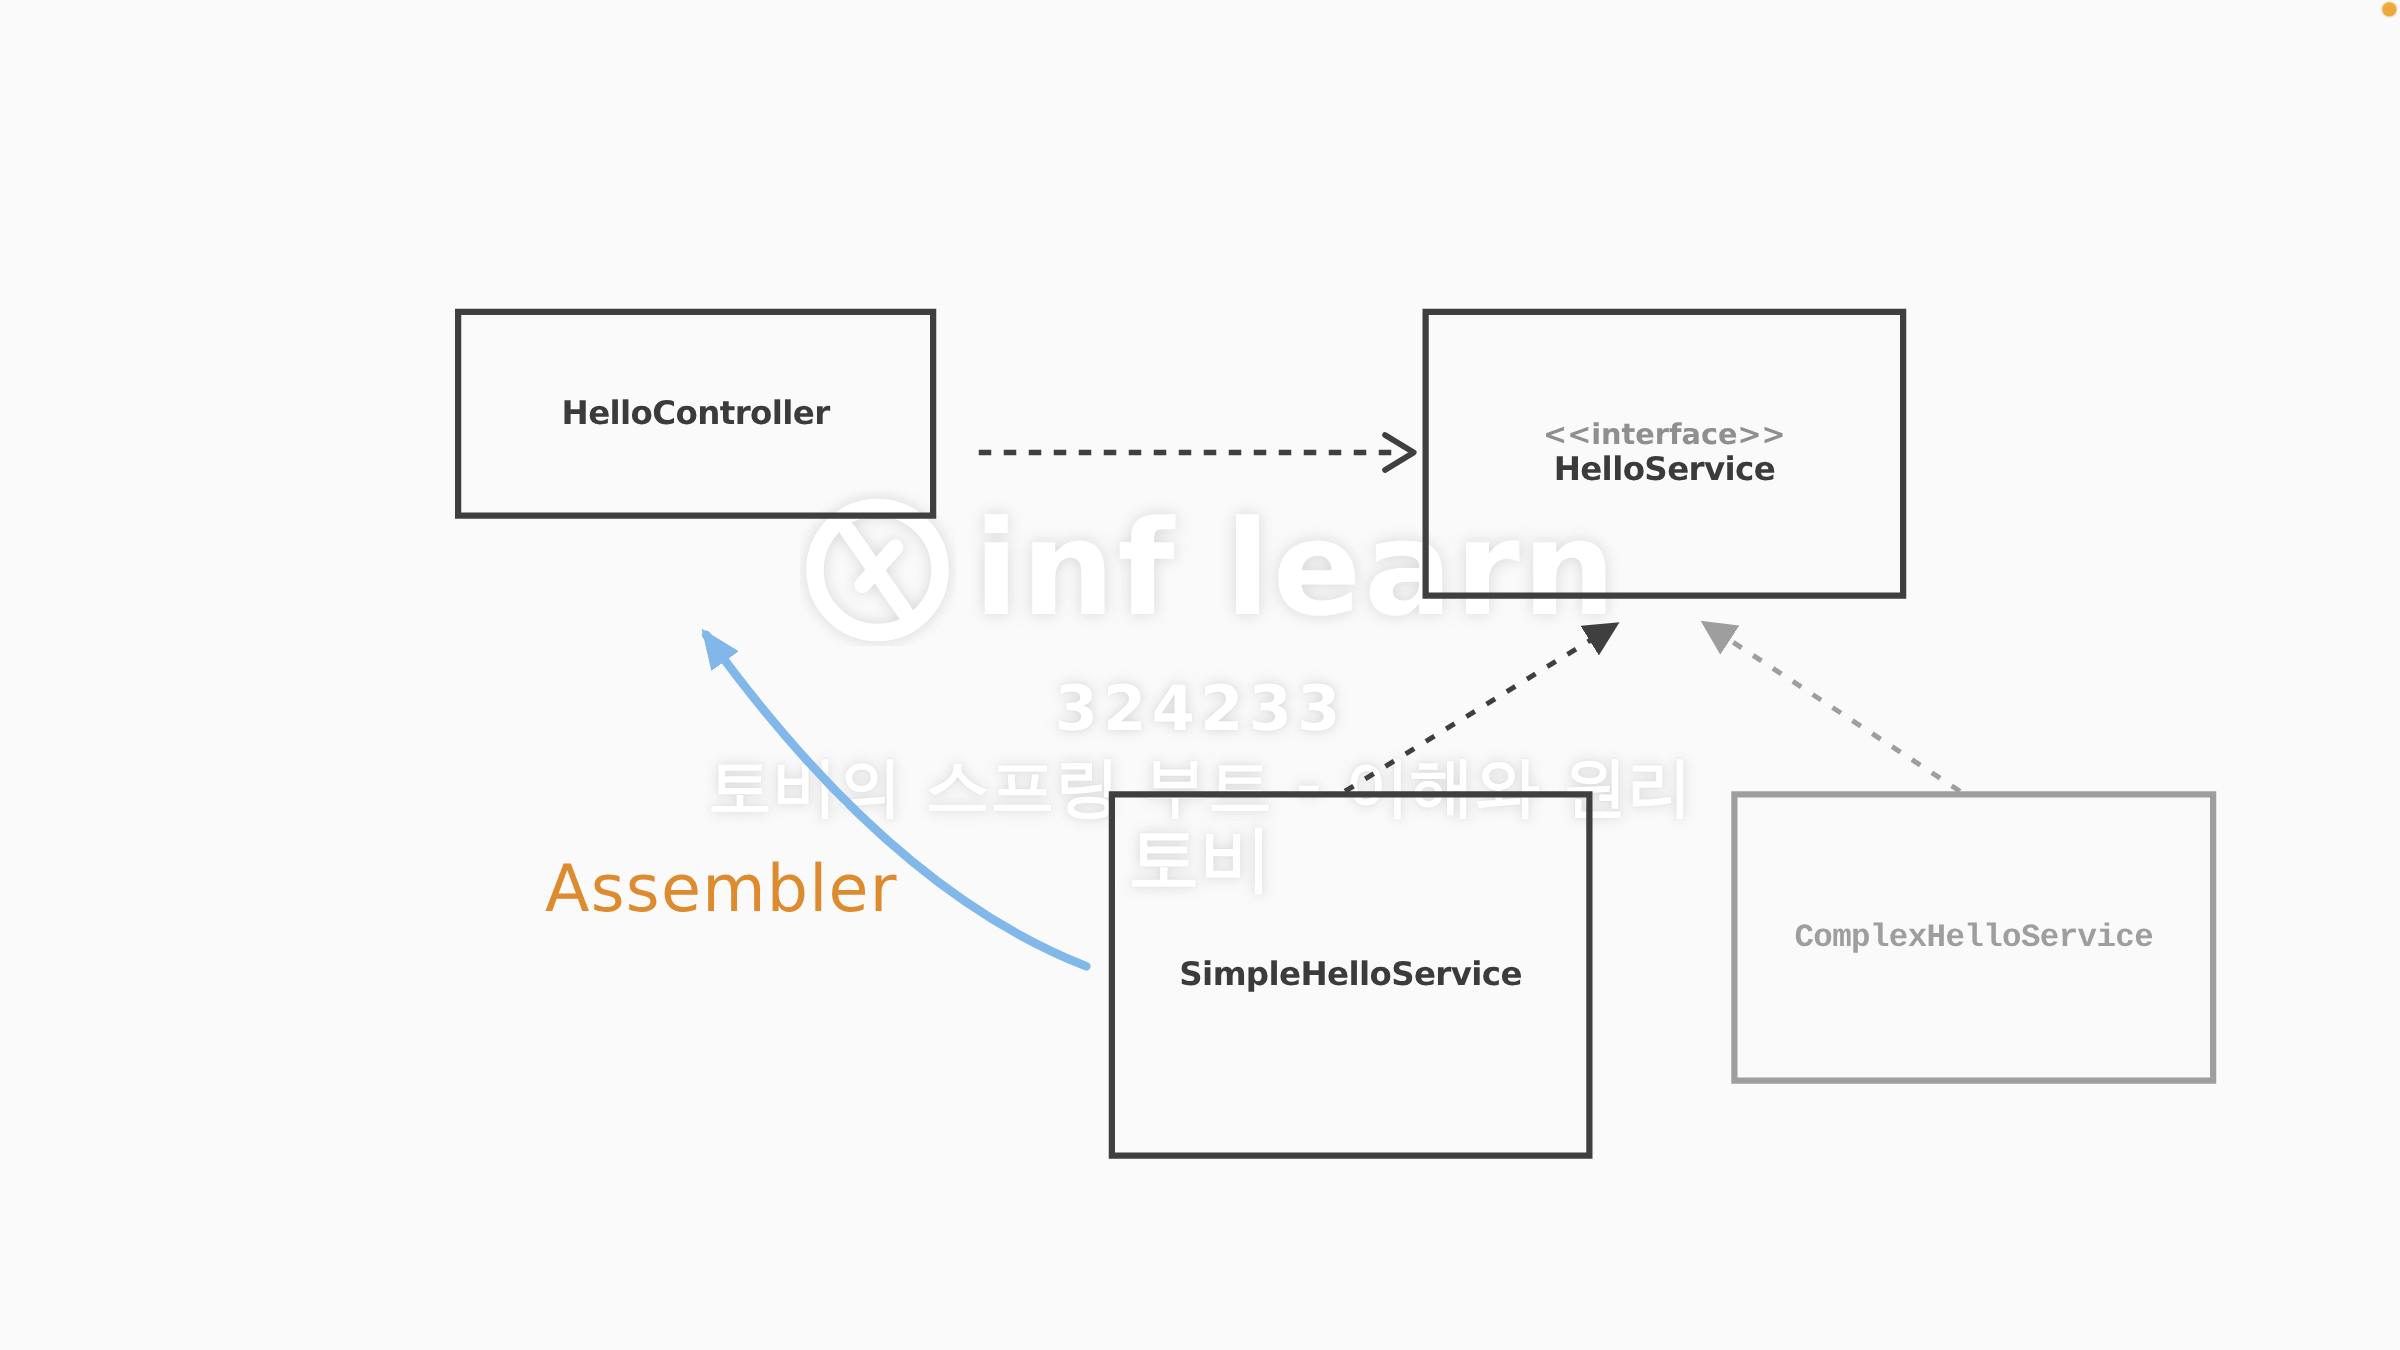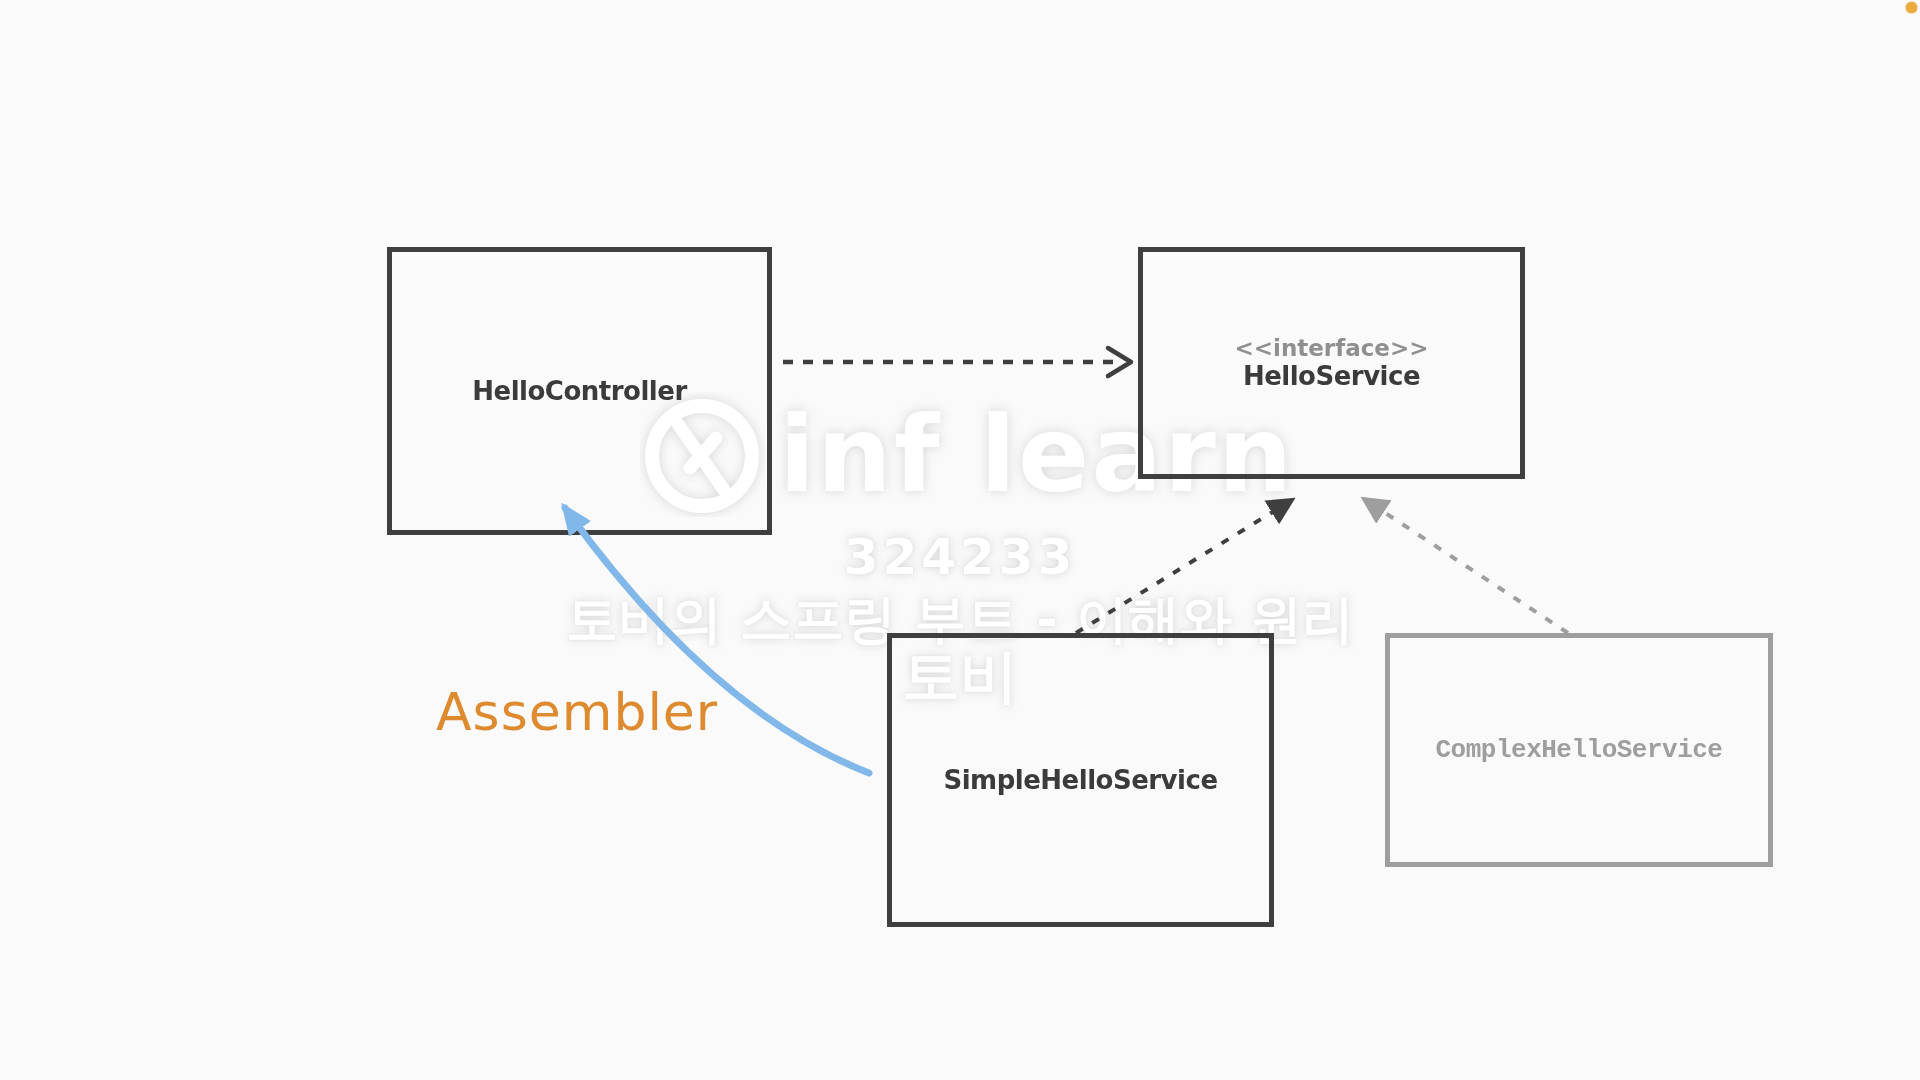--- a/index.html
+++ b/index.html
@@ -26,20 +26,21 @@
     text-align: center;
     pointer-events: none;
   }
   .wm-text {
     position: absolute;
     left: 0;
     width: 1920px;
     color: #ffffff;
     text-shadow: 0 0 10px rgba(185,185,185,0.55), 0 0 2px rgba(200,200,200,0.35);
     white-space: nowrap;
+    margin-top: 10px;
   }
   .wm-logo-row {
     position: absolute;
     top: 392px;
     left: 640px;
     display: flex;
     align-items: center;
   }
   .wm-logo-word {
     font-size: 105px;
@@ -67,21 +68,21 @@
     color: #3b3b3b;
     font-weight: bold;
     font-size: 26px;
     letter-spacing: -0.5px;
   }
   .node .stereotype {
     font-size: 23px;
     color: #8f8f8f;
     letter-spacing: 0;
   }
-  .node-controller { left: 387px; top: 247px; width: 385px; height: 288px; text-align: right; }
+  .node-controller { left: 364px; top: 247px; width: 385px; height: 168px; text-align: right; }
   .node-service    { left: 1138px; top: 247px; width: 387px; height: 232px; }
   .node-simple     { left: 887px;  top: 633px; width: 387px; height: 294px; }
   .node-complex    { left: 1385px; top: 633px; width: 388px; height: 234px;
                      border-color: #9e9e9e; color: #9e9e9e; font-family: Liberation Mono, monospace; }
 
   
   .edges {
     position: absolute;
     inset: 0;
     z-index: 4;

